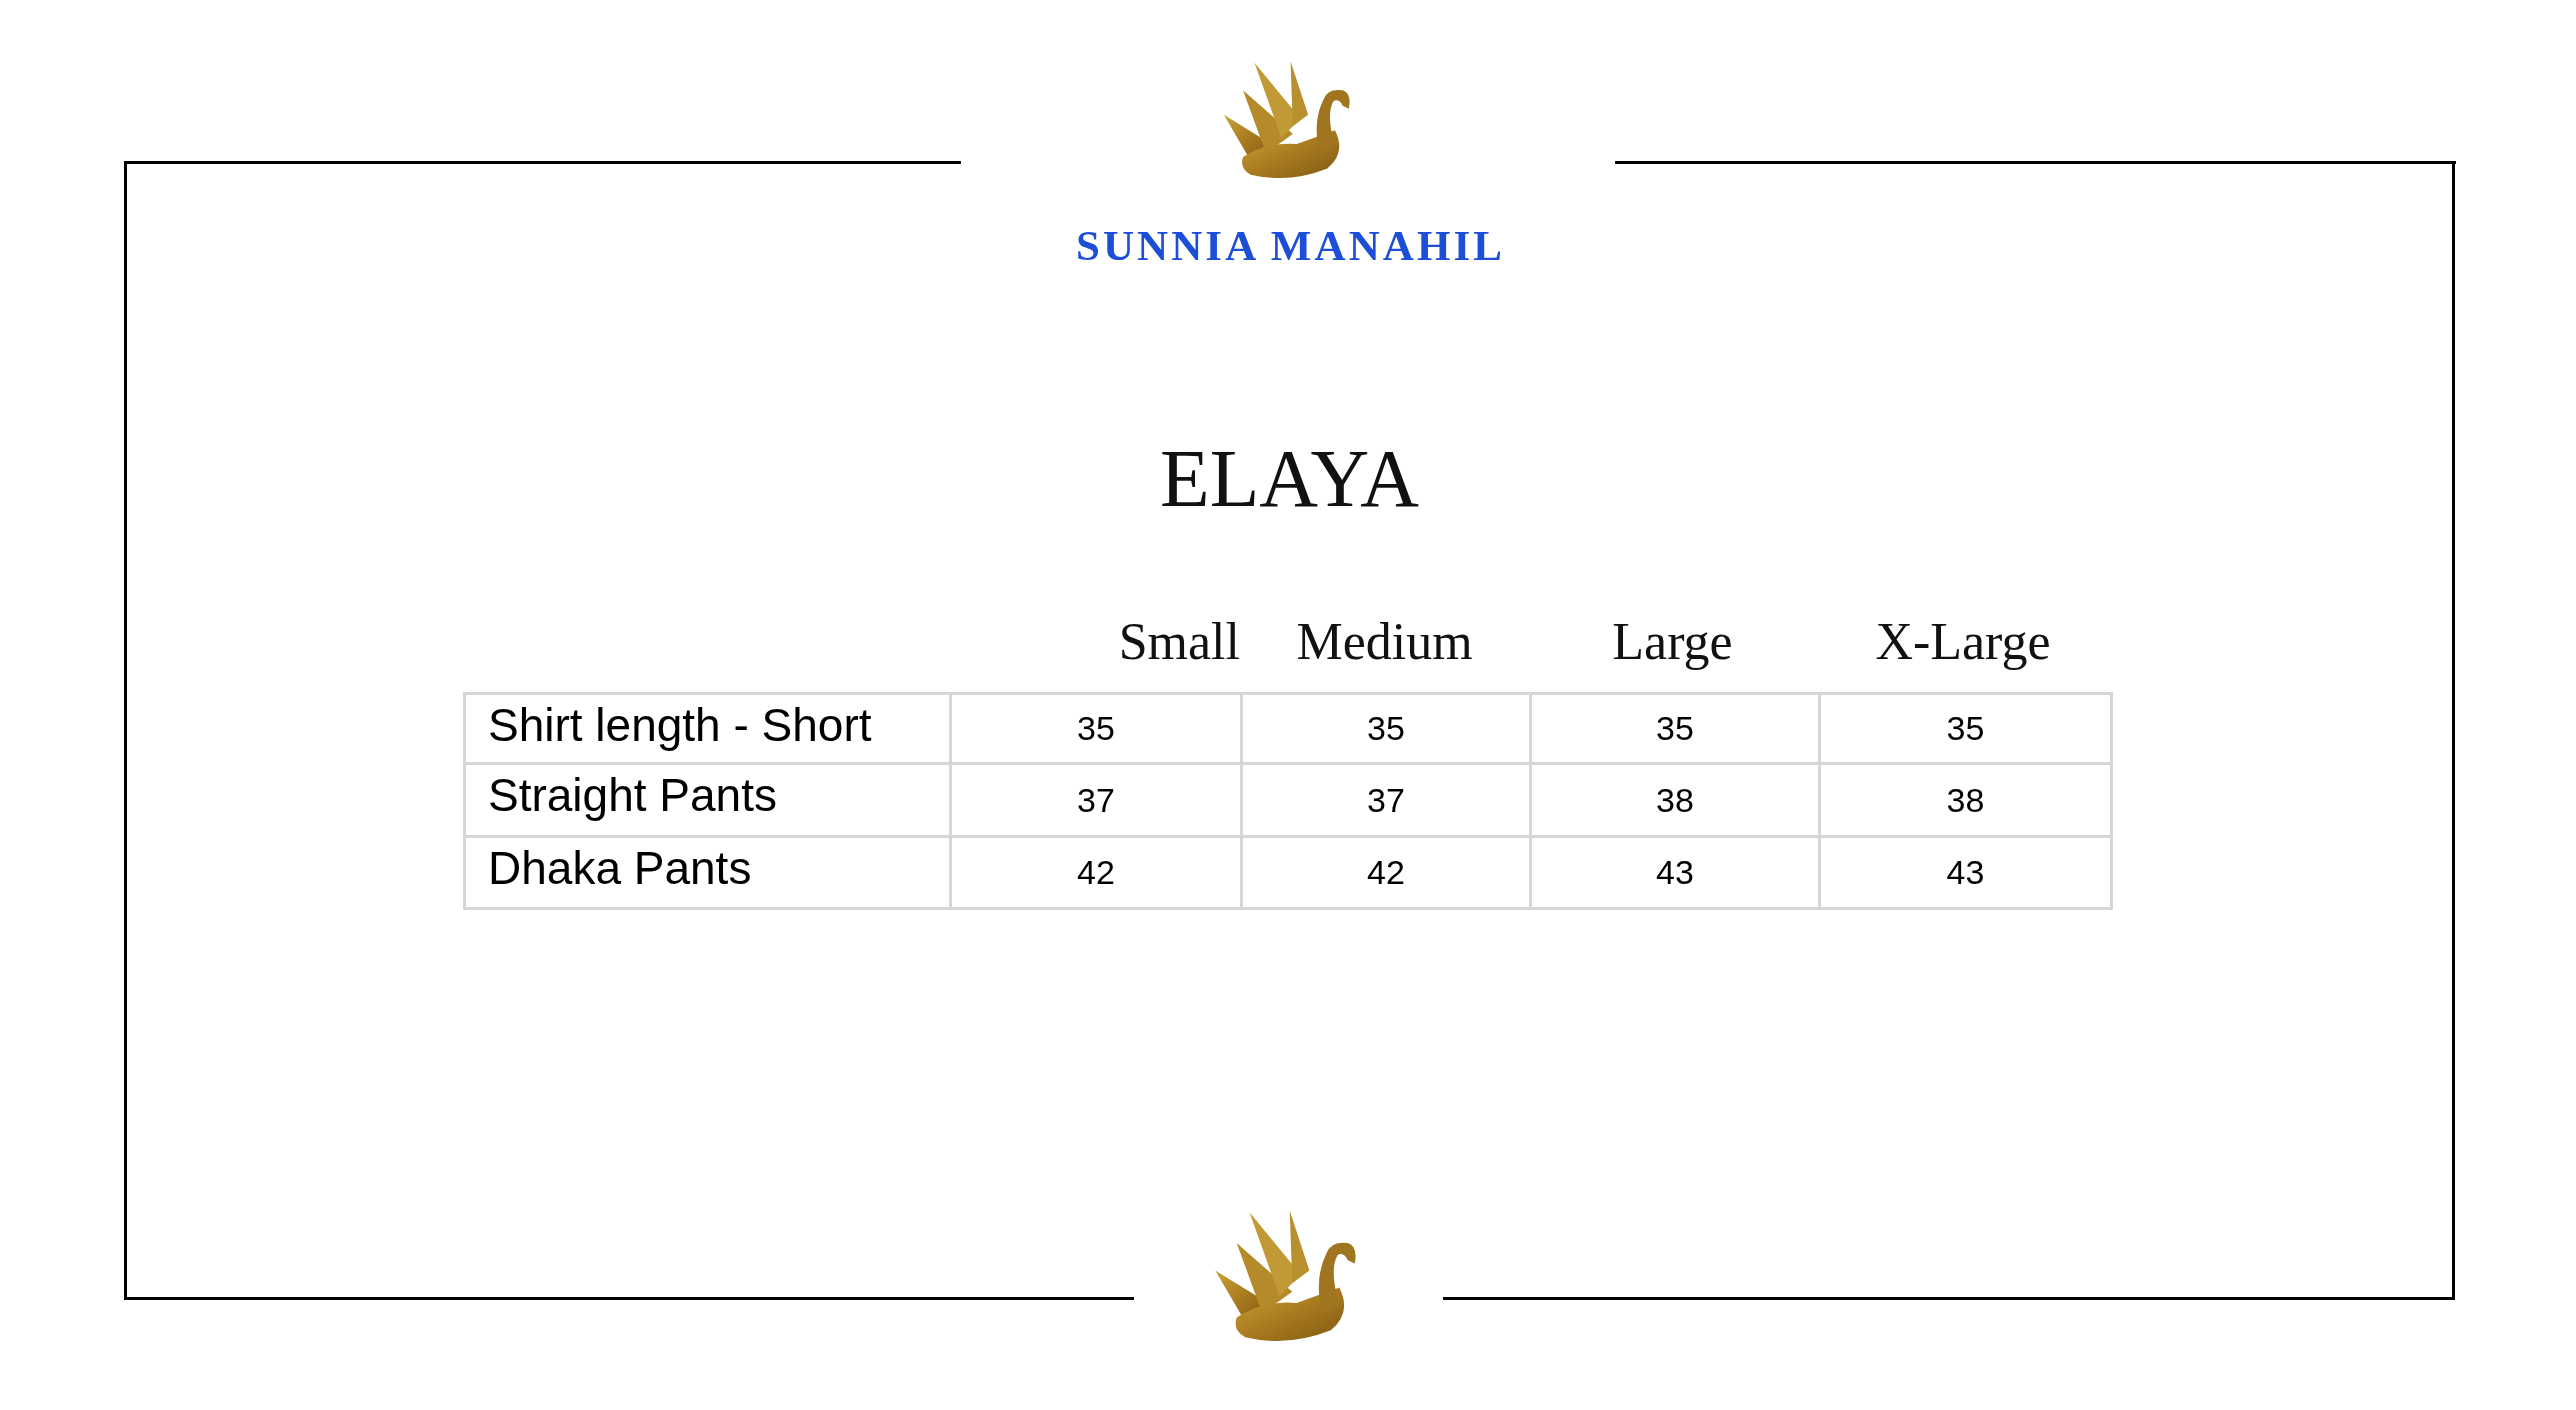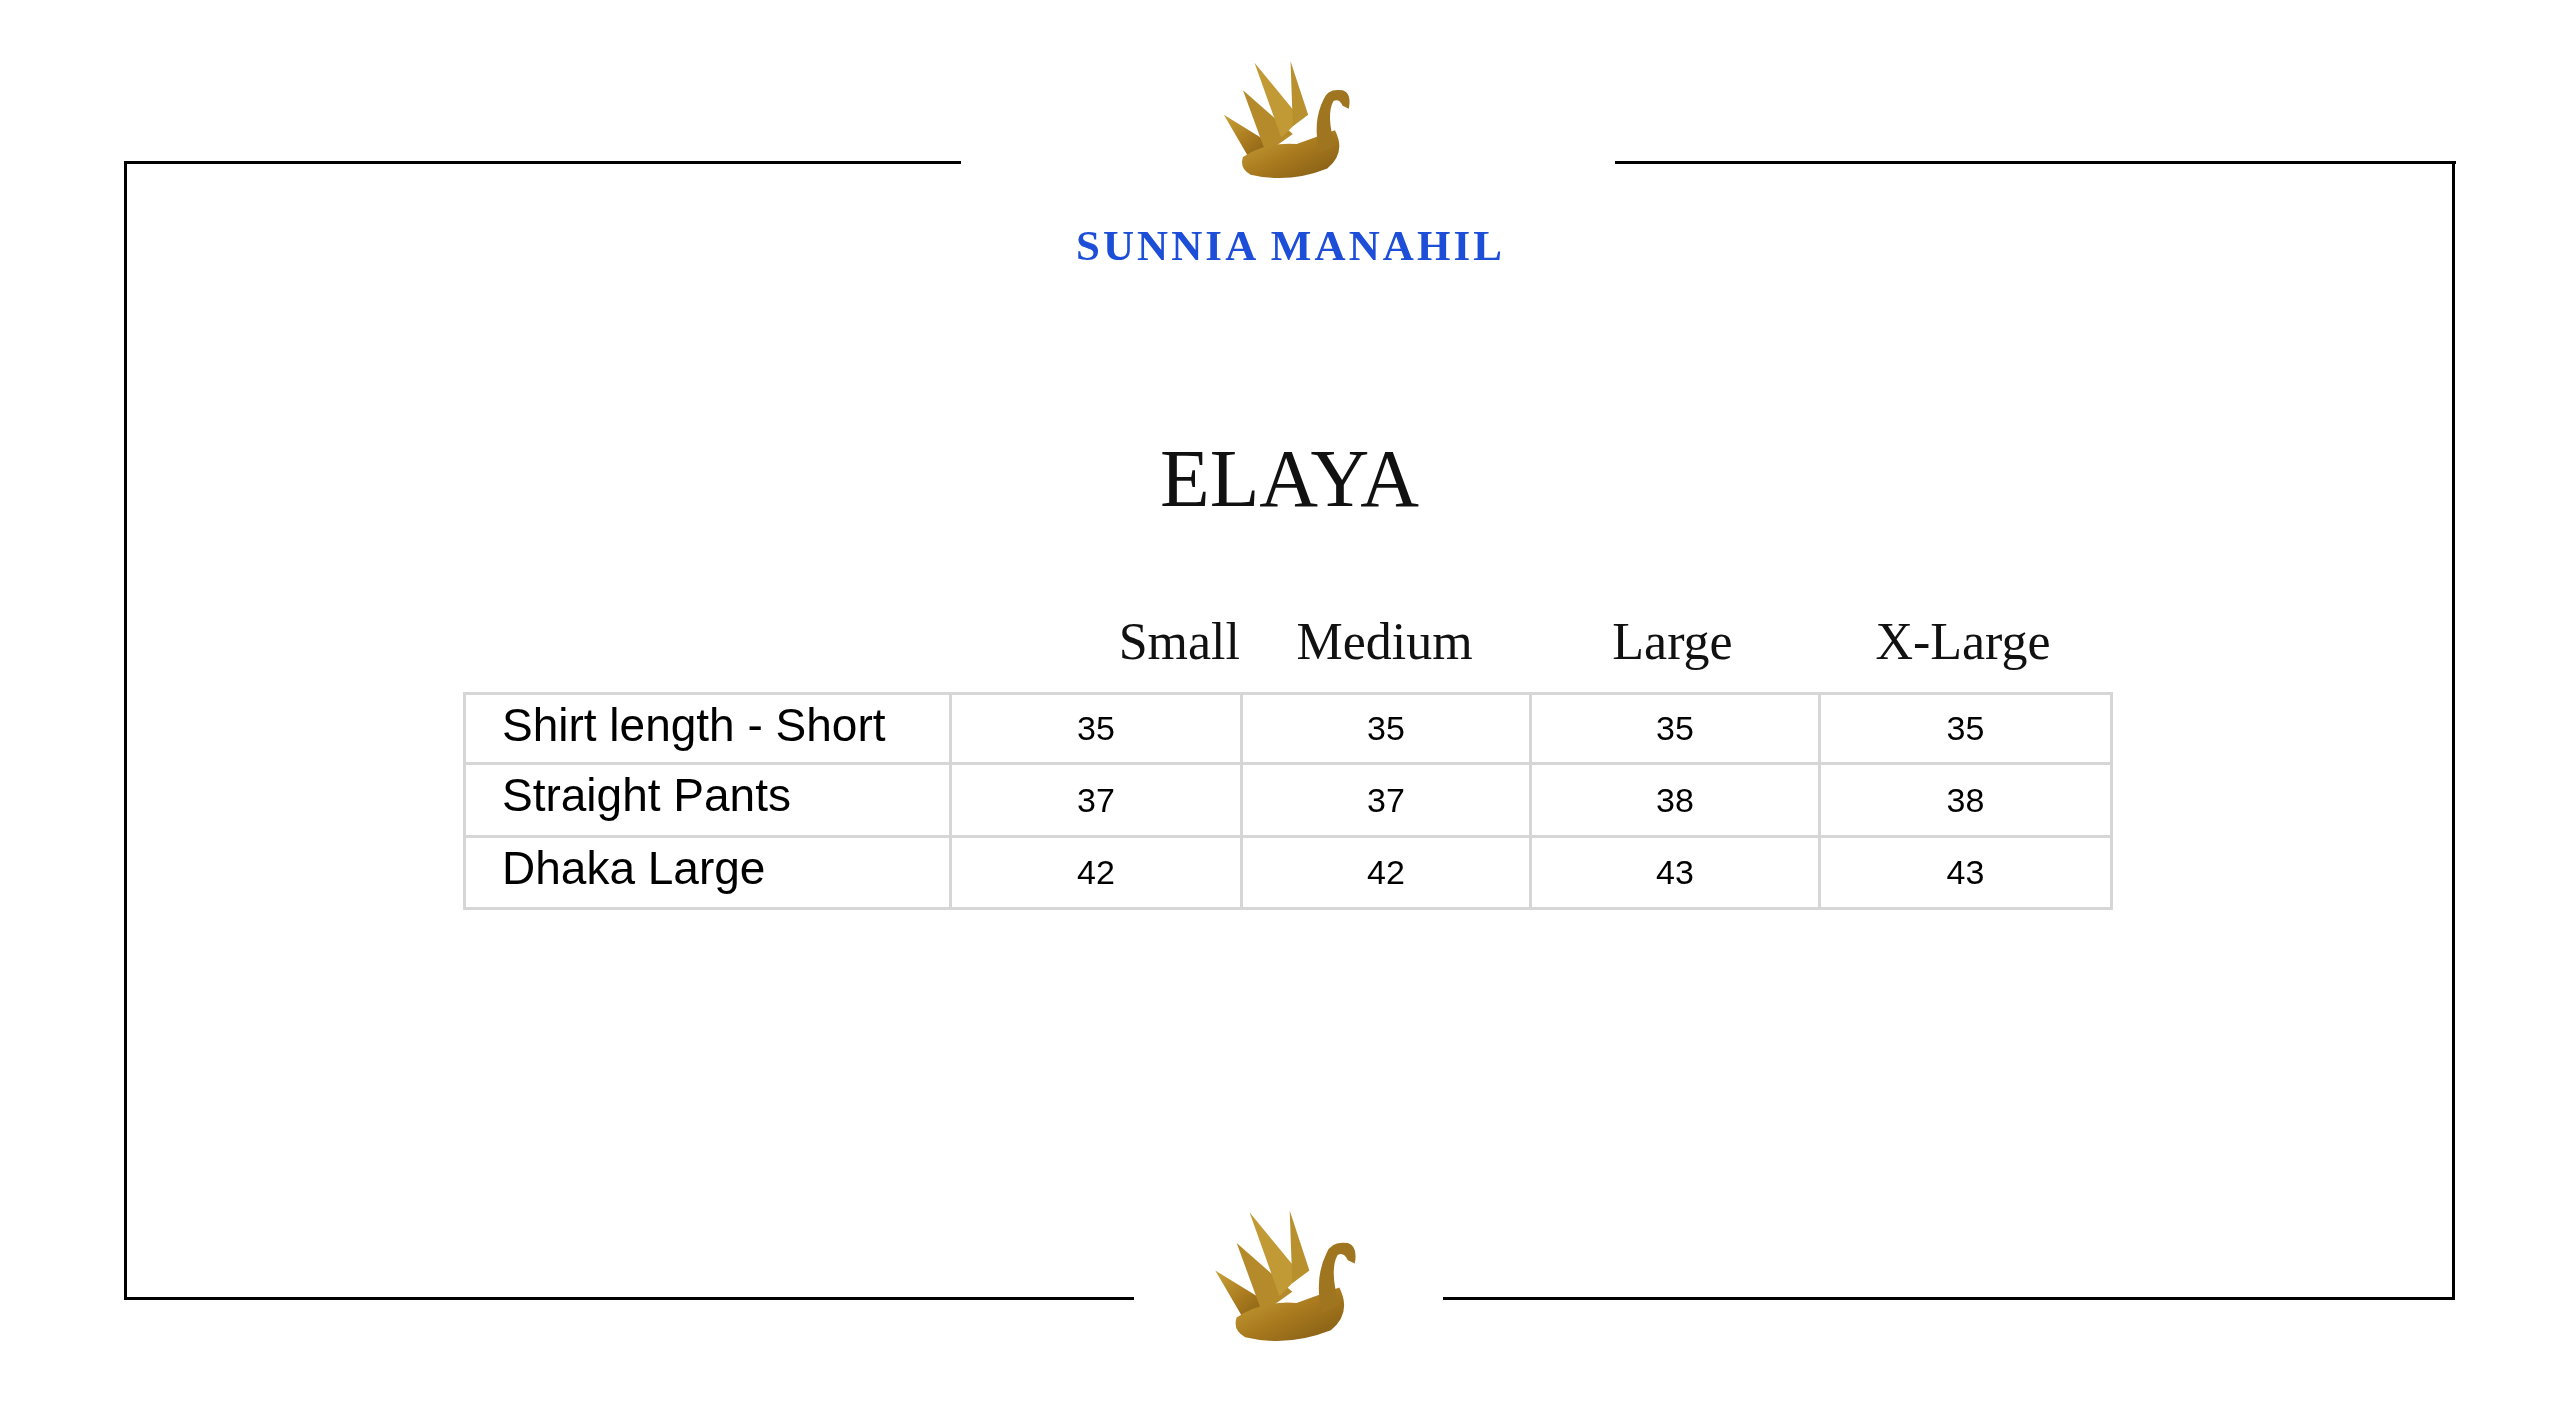--- a/index.html
+++ b/index.html
@@ -24,21 +24,21 @@
   }
   table.sizes {
     position: absolute; left: 463px; top: 692px; width: 1646px;
     border-collapse: collapse; table-layout: fixed;
   }
   table.sizes td {
     border: 3.8px solid #d6d6d6; padding: 0; color: #000;
     font-family: "Liberation Sans", "DejaVu Sans", sans-serif;
   }
   table.sizes td.label {
-    font-size: 46px; padding-left: 36px; text-align: left; vertical-align: top;
+    font-size: 46px; padding-left: 22px; text-align: left; vertical-align: top;
     line-height: 61px;
   }
   table.sizes td.val {
     font-size: 34px; text-align: center; vertical-align: middle;
   }
 </style>
 </head>
 <body>
 
 <div class="frame-line" style="left:124px; top:161px; width:837px; height:3.1px;"></div>
@@ -90,21 +90,21 @@
     <td class="val">35</td>
   </tr>
   <tr style="height:73px;">
     <td class="label">Straight Pants</td>
     <td class="val">37</td>
     <td class="val">37</td>
     <td class="val">38</td>
     <td class="val">38</td>
   </tr>
   <tr style="height:72px;">
-    <td class="label">Dhaka Large</td>
+    <td class="label">Dhaka Pants</td>
     <td class="val">42</td>
     <td class="val">42</td>
     <td class="val">43</td>
     <td class="val">43</td>
   </tr>
 </tbody>
   </table>
 
 <svg class="swan" style="left:1211px; top:1204px;" width="154" height="150" viewBox="0 0 180 160">
   <defs>

